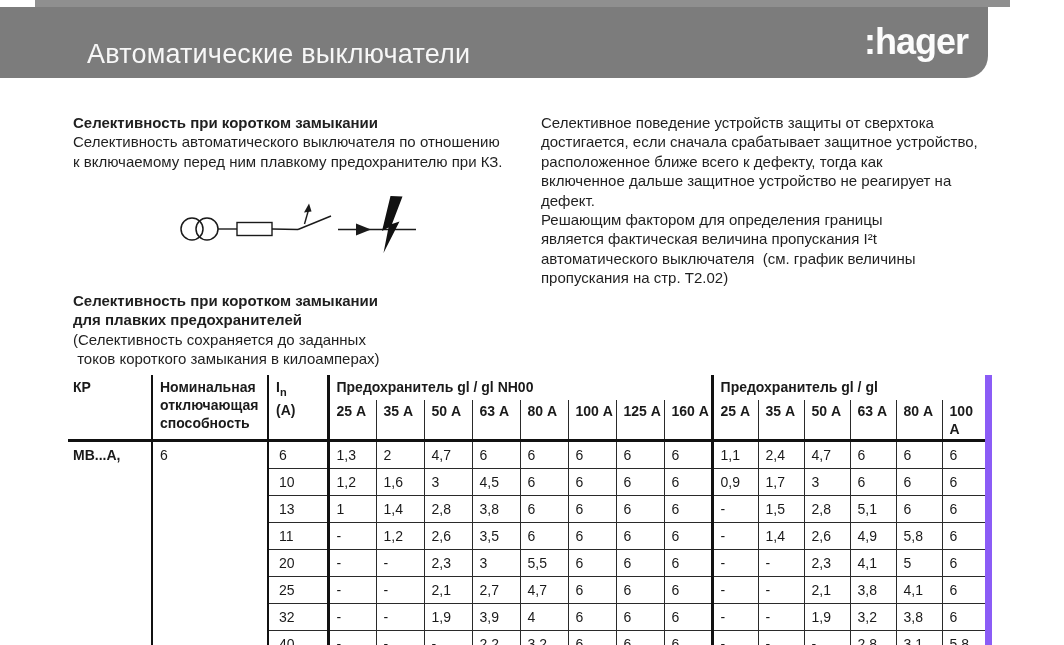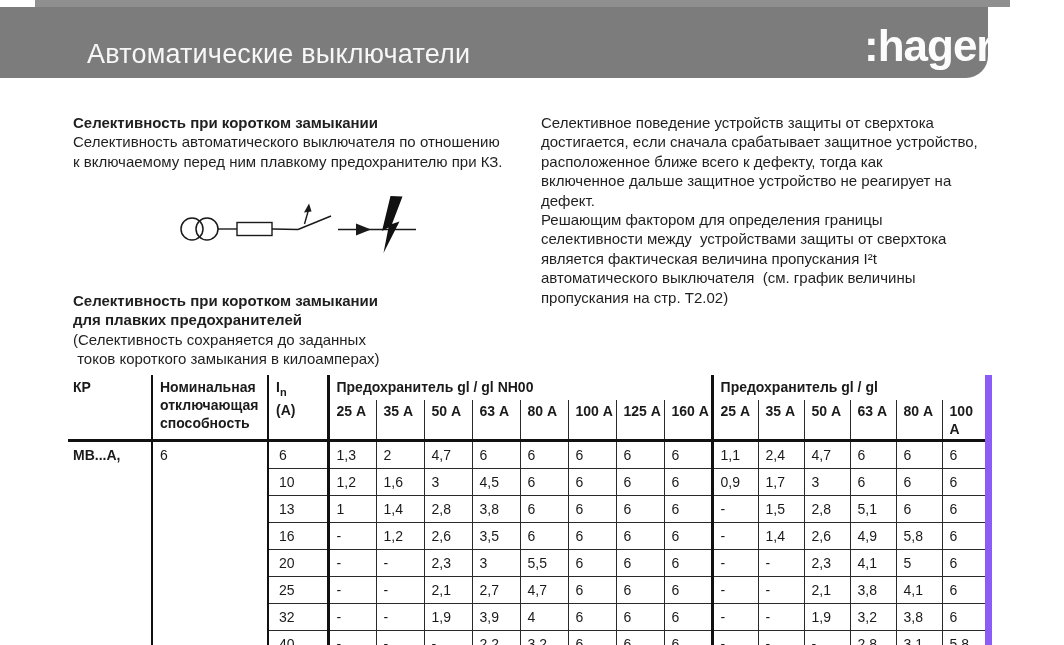--- a/index.html
+++ b/index.html
@@ -13,21 +13,21 @@
   .header-bar{
     position:absolute;left:0;top:7px;width:988px;height:71px;
     background:#7c7c7c;border-radius:0 0 22px 0;
   }
   .page-title{
     position:absolute;left:75px;top:27px;margin:12px;
     font-size:27px;font-weight:400;color:#f7f7f7;letter-spacing:.2px;
   }
   .hager-logo{
     position:absolute;left:864px;top:21px;
-    font-size:44px;font-weight:bold;color:#fcfcfc;letter-spacing:-1px;
+    font-size:36px;font-weight:bold;color:#fcfcfc;letter-spacing:-1px;
   }
   
   .tline{white-space:pre-wrap;font-size:15px;line-height:19.4px;}
   .bold{font-weight:bold;}
   .intro-left{position:absolute;left:73px;top:113px;width:470px;}
   .intro-right{position:absolute;left:541px;top:113px;width:480px;}
   .table-intro{position:absolute;left:73px;top:291px;width:470px;}
   
   .schematic{position:absolute;left:170px;top:193px;}
   
@@ -67,21 +67,20 @@
   <div class="tline">к включаемому перед ним плавкому предохранителю при КЗ.</div>
 </section>
 
 <section class="intro-right">
   <div class="tline">Селективное поведение устройств защиты от сверхтока</div>
   <div class="tline">достигается, если сначала срабатывает защитное устройство,</div>
   <div class="tline">расположенное ближе всего к дефекту, тогда как</div>
   <div class="tline">включенное дальше защитное устройство не реагирует на</div>
   <div class="tline">дефект.</div>
   <div class="tline">Решающим фактором для определения границы</div>
-  <div class="tline">селективности между  устройствами защиты от сверхтока</div>
   <div class="tline">является фактическая величина пропускания I²t</div>
   <div class="tline">автоматического выключателя  (см. график величины</div>
   <div class="tline">пропускания на стр. Т2.02)</div>
 </section>
 
 <svg class="schematic" width="270" height="75" viewBox="170 193 270 75">
   <g fill="none" stroke="#1a1a1a" stroke-width="1.5">
     <circle cx="192" cy="229" r="11"></circle>
     <circle cx="207" cy="229" r="11"></circle>
   </g>
@@ -201,21 +200,21 @@
         <td class="bl1">6</td>
         <td class="bl1">6</td>
         <td class="bl3">-</td>
         <td class="bl1">1,5</td>
         <td class="bl1">2,8</td>
         <td class="bl1">5,1</td>
         <td class="bl1">6</td>
         <td class="bl1 br1">6</td>
       </tr>
       <tr>
-        <td class="bl2 in-cell">16</td>
+        <td class="bl2 in-cell">11</td>
         <td class="bl3">-</td>
         <td class="bl1">1,2</td>
         <td class="bl1">2,6</td>
         <td class="bl1">3,5</td>
         <td class="bl1">6</td>
         <td class="bl1">6</td>
         <td class="bl1">6</td>
         <td class="bl1">6</td>
         <td class="bl3">-</td>
         <td class="bl1">1,4</td>

